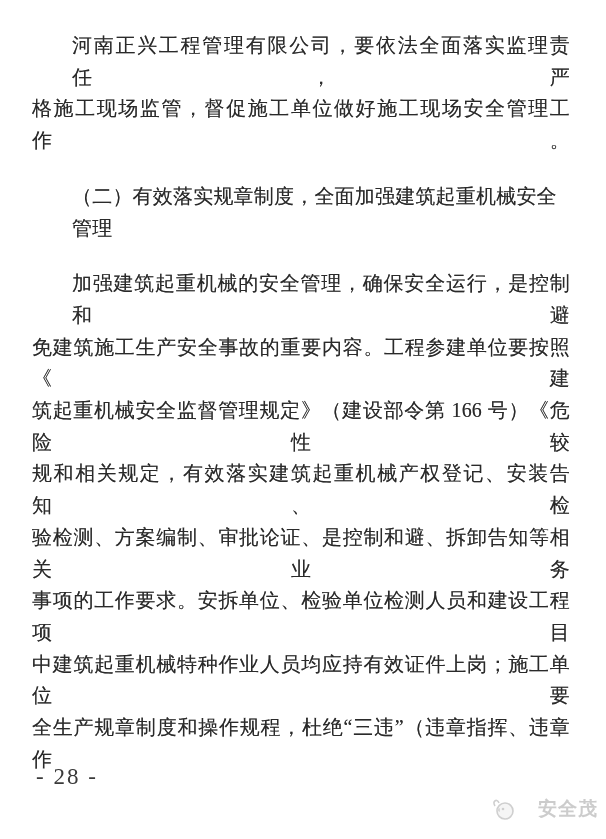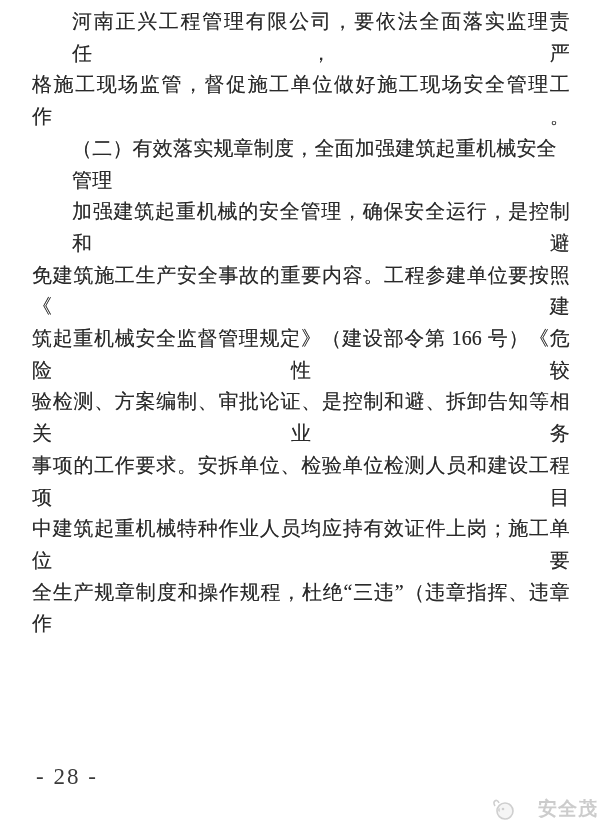--- a/index.html
+++ b/index.html
@@ -29,20 +29,21 @@
     letter-spacing: 0.2px;
     
     text-shadow: 0 0 0.4px rgba(40,40,40,0.55);
   }
   .line.justify {
     text-align: justify;
     text-align-last: justify;
   }
   .line.indent {
     padding-left: 40px;
+    margin-top: 24px;
   }
   .line.bold {
     font-weight: normal;
   }
   .footer {
     position: absolute;
     left: 36px;
     top: 764px;
     font-size: 23px;
     letter-spacing: 2px;
@@ -73,20 +74,21 @@
 
 <div class="page">
 
   <div class="text-block" id="text-block">
       <div class="line indent justify">河南正兴工程管理有限公司，要依法全面落实监理责任，严</div>
       <div class="line justify">格施工现场监管，督促施工单位做好施工现场安全管理工作。</div>
       <div class="line indent bold">（二）有效落实规章制度，全面加强建筑起重机械安全管理</div>
       <div class="line indent justify">加强建筑起重机械的安全管理，确保安全运行，是控制和避</div>
       <div class="line justify">免建筑施工生产安全事故的重要内容。工程参建单位要按照《建</div>
       <div class="line justify">筑起重机械安全监督管理规定》（建设部令第 166 号）《危险性较</div>
+      <div class="line justify">规和相关规定，有效落实建筑起重机械产权登记、安装告知、检</div>
       <div class="line justify">验检测、方案编制、审批论证、是控制和避、拆卸告知等相关业务</div>
       <div class="line justify">事项的工作要求。安拆单位、检验单位检测人员和建设工程项目</div>
       <div class="line justify">中建筑起重机械特种作业人员均应持有效证件上岗；施工单位要</div>
       <div class="line justify">全生产规章制度和操作规程，杜绝“三违”（违章指挥、违章作</div>
     </div>
 
   <div class="footer">- 28 -</div>
 
   <div class="watermark">
     <span class="wm-icon">

